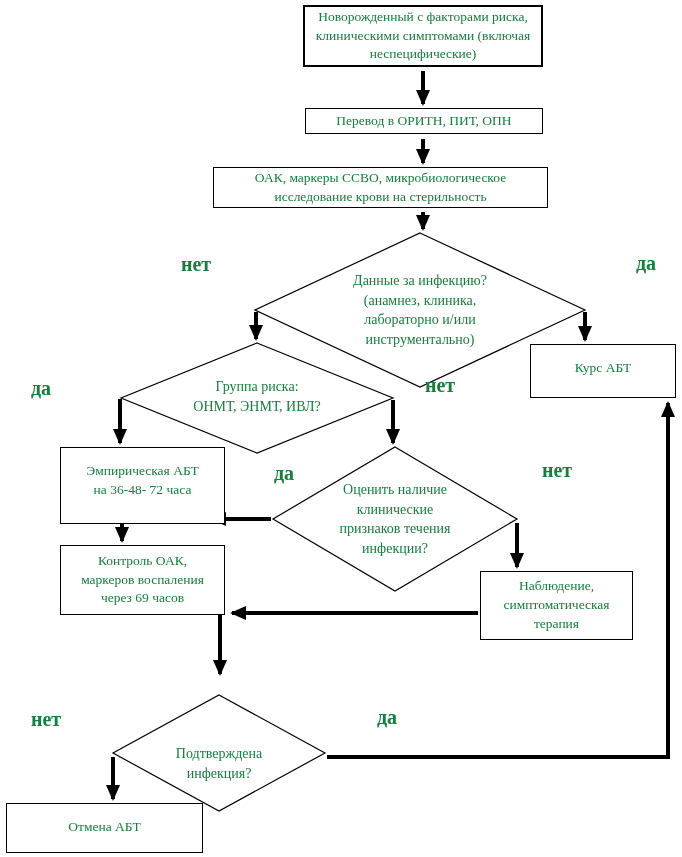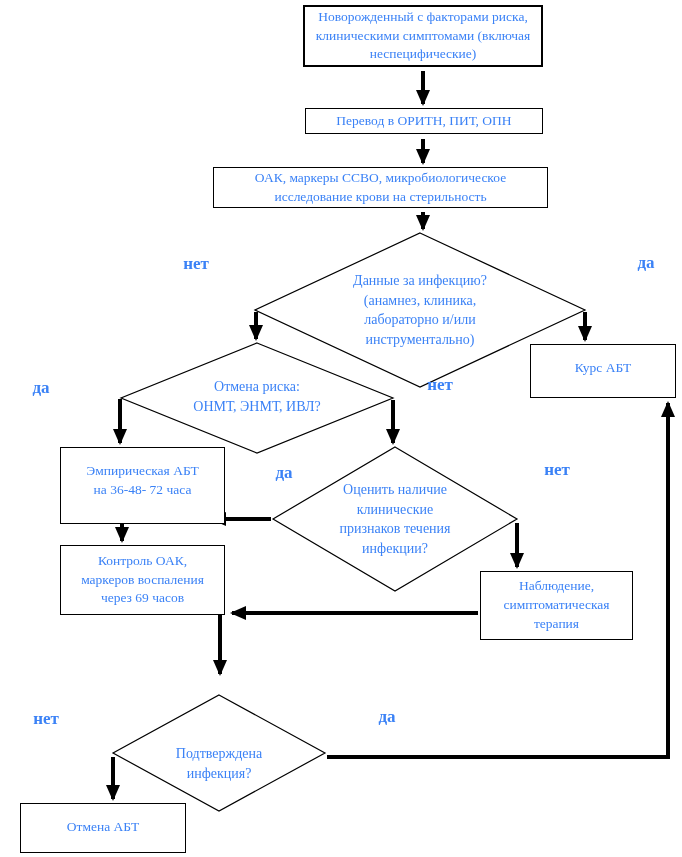--- a/index.html
+++ b/index.html
@@ -1,34 +1,34 @@
 <!DOCTYPE html>
 <html><head>
 <meta charset="utf-8">
 <style>
   html,body{margin:0;padding:0;background:#fff;}
   #canvas{
     position:relative;width:682px;height:857px;background:#ffffff;
-    font-family:"Liberation Serif","DejaVu Serif",serif;color:#3b82f6;
+    font-family:"Liberation Serif","DejaVu Serif",serif;color:#15803d;
   }
   #wires{position:absolute;left:0;top:0;width:682px;height:857px;}
   .box{
     position:absolute;border:1px solid #000;background:#fff;box-sizing:border-box;
     display:flex;align-items:center;justify-content:center;text-align:center;
     font-size:13.5px;line-height:1.4;white-space:pre-line;
   }
   .box.thick{border-width:2px;}
   .box.topalign{align-items:flex-start;padding-top:14px;}
   .dtext{
     position:absolute;transform:translate(-50%,-50%);text-align:center;
     font-size:14px;line-height:1.4;white-space:pre-line;
   }
   .elabel{
     position:absolute;transform:translate(-50%,-50%);
-    font-weight:bold;font-size:17px;
+    font-weight:bold;font-size:20px;
   }
 </style>
 </head>
 <body>
 
 <div id="canvas">
 
   <svg id="wires" viewBox="0 0 682 857" xmlns="http://www.w3.org/2000/svg">
     <defs>
       <marker id="ah" markerUnits="userSpaceOnUse" markerWidth="16" markerHeight="14" refX="14" refY="7" orient="auto">
@@ -72,28 +72,28 @@
 на 36-48- 72 часа</div>
 
   <div class="box" style="left:60px;top:545px;width:165px;height:70px;">Контроль ОАК,
 маркеров воспаления
 через 69 часов</div>
 
   <div class="box" style="left:480px;top:571px;width:153px;height:69px;">Наблюдение,
 симптоматическая
 терапия</div>
 
-  <div class="box topalign" style="left:20px;top:803px;width:166px;height:50px;">Отмена АБТ</div>
+  <div class="box topalign" style="left:6px;top:803px;width:197px;height:50px;">Отмена АБТ</div>
 
   <div class="dtext" style="left:420px;top:310px;width:170px;">Данные за инфекцию?
 (анамнез, клиника,
 лабораторно и/или
 инструментально)</div>
 
-  <div class="dtext" style="left:257px;top:397px;width:180px;">Отмена риска:
+  <div class="dtext" style="left:257px;top:397px;width:180px;">Группа риска:
 ОНМТ, ЭНМТ, ИВЛ?</div>
 
   <div class="dtext" style="left:395px;top:519px;width:160px;">Оценить наличие
 клинические
 признаков течения
 инфекции?</div>
 
   <div class="dtext" style="left:219px;top:726px;width:140px;margin-top:38px;">Подтверждена
 инфекция?</div>
 

